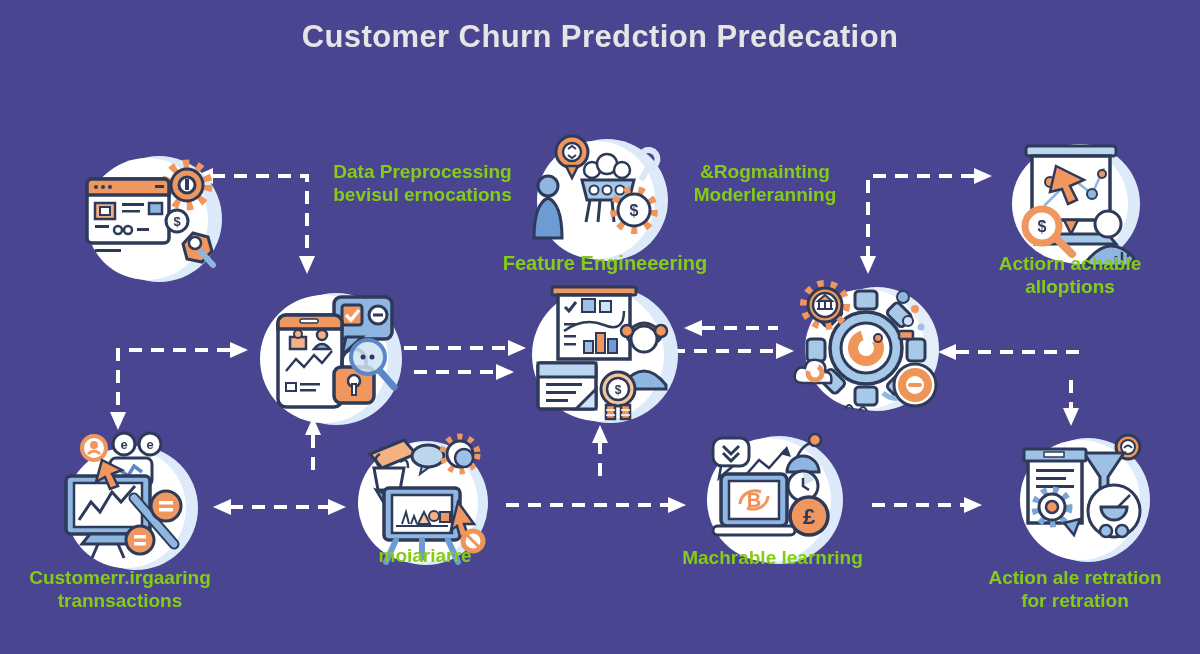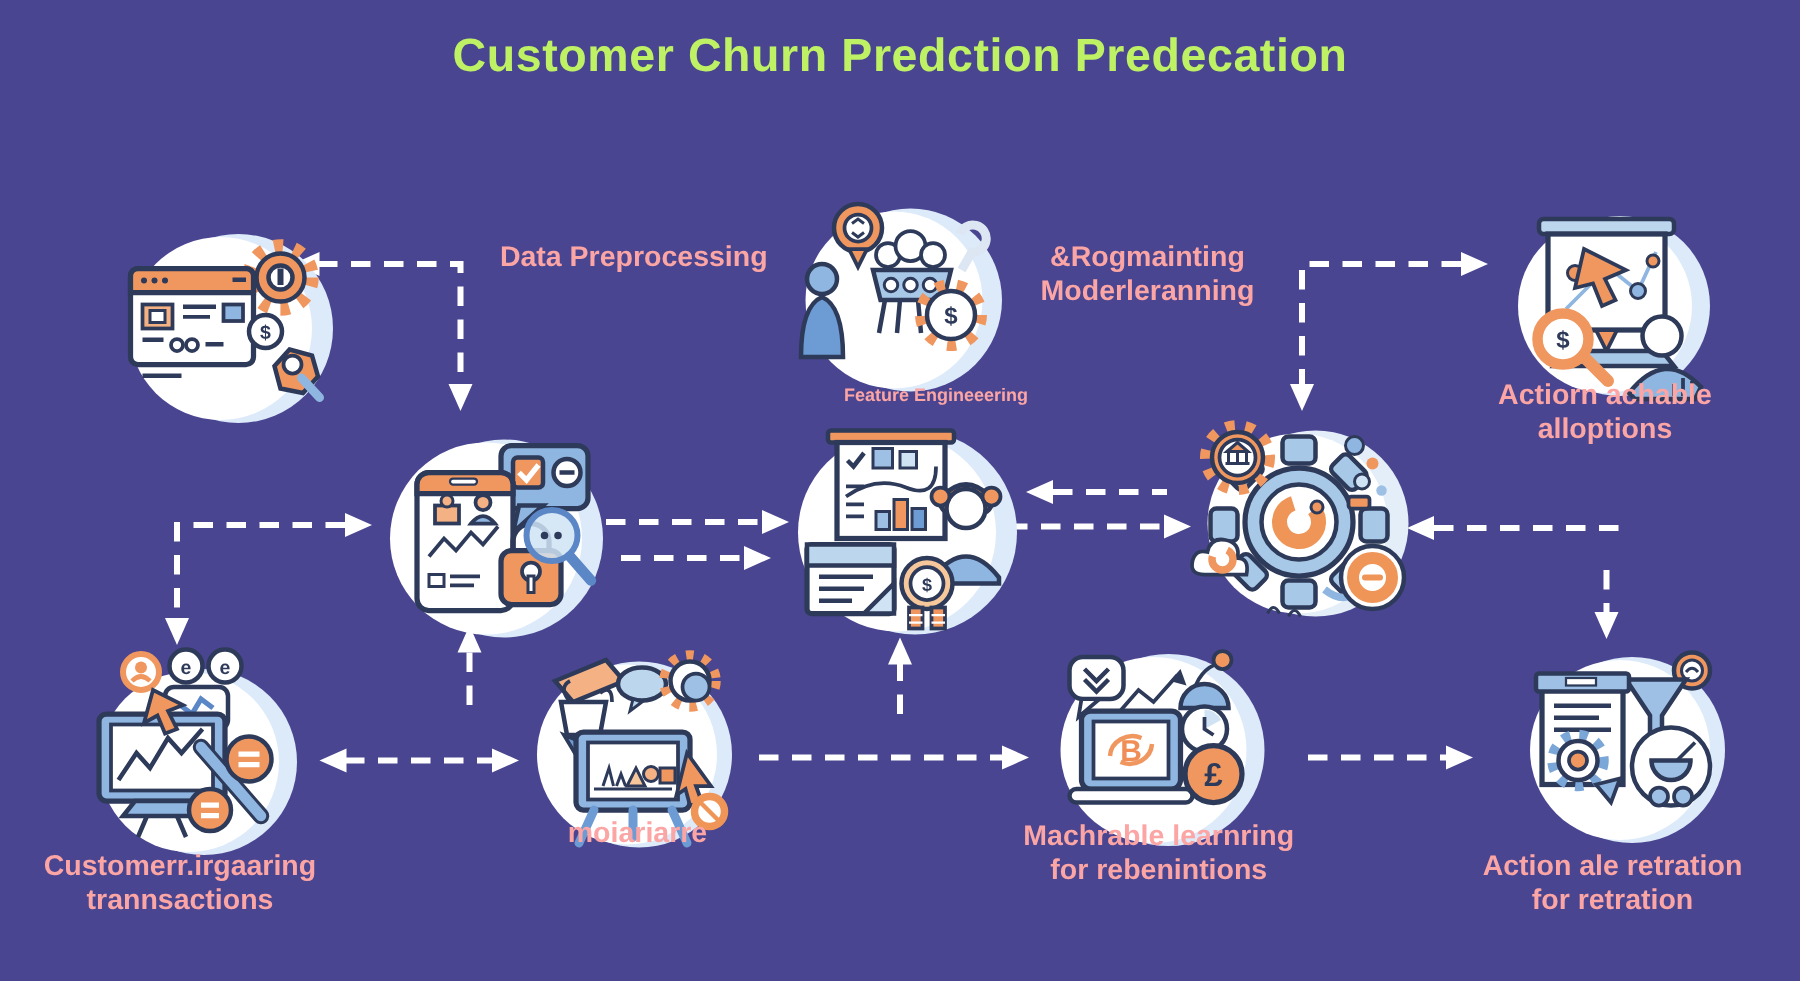--- a/index.html
+++ b/index.html
@@ -1,23 +1,23 @@
 <!DOCTYPE html>
 <html><head>
 <meta charset="utf-8">
 <style>
   *{margin:0;padding:0;box-sizing:border-box}
   html,body{width:1200px;height:654px;overflow:hidden;background:#4a4591}
   .canvas{position:relative;width:1200px;height:654px;background:#4a4591;font-family:"Liberation Sans",sans-serif}
   .arrows{position:absolute;left:0;top:0;width:1200px;height:654px}
   .arrows path{stroke:#ffffff;stroke-width:4;fill:none;stroke-dasharray:13 9}
   .arrows polygon{fill:#ffffff;stroke:none}
-  .title{position:absolute;left:0;top:18px;width:1200px;text-align:center;color:#bef264;
+  .title{position:absolute;left:0;top:18px;width:1200px;text-align:center;color:#e5e5e5;
          font-size:31px;font-weight:bold;line-height:38px;letter-spacing:.4px}
-  .label{position:absolute;color:#fca5a5;font-weight:bold;font-size:19px;line-height:23px;text-align:center}
+  .label{position:absolute;color:#84cc16;font-weight:bold;font-size:19px;line-height:23px;text-align:center}
   .label span{display:block}
   .icon{position:absolute}
   .icon svg{display:block}
   .icon text{font-family:"Liberation Sans",sans-serif;font-weight:bold;fill:#2e3a59;text-anchor:middle}
 </style>
 </head>
 <body>
 
 <div class="canvas">
 
@@ -383,23 +383,24 @@
       <circle cx="106" cy="116" r="6" fill="#9dc0e4" stroke="#2e3a59" stroke-width="2.5"></circle>
       <circle cx="122" cy="116" r="6" fill="#9dc0e4" stroke="#2e3a59" stroke-width="2.5"></circle>
     </svg>
   </div>
 
   <div class="label" style="left:5px;top:256px;width:265px">
   </div>
 
   <div class="label" style="left:325px;top:160px;width:195px">
     <span>Data Preprocessing</span>
-  </div>
-
-  <div class="label" style="left:514px;top:252px;width:220px;font-size:12px">
+    <span>bevisul ernocations</span>
+  </div>
+
+  <div class="label" style="left:495px;top:252px;width:220px;font-size:20px">
     <span>Feature Engineeering</span>
   </div>
 
   <div class="label" style="left:670px;top:160px;width:190px">
     <span>&amp;Rogmainting</span>
     <span>Moderleranning</span>
   </div>
 
   <div class="label" style="left:10px;top:566px;width:220px">
     <span>Customerr.irgaaring</span>
@@ -410,21 +411,20 @@
     <span>Actiorn achable</span>
     <span>alloptions</span>
   </div>
 
   <div class="label" style="left:340px;top:544px;width:170px">
     <span>moiariarre</span>
   </div>
 
   <div class="label" style="left:660px;top:546px;width:225px">
     <span>Machrable learnring</span>
-    <span>for rebenintions</span>
   </div>
 
   <div class="label" style="left:970px;top:566px;width:210px">
     <span>Action ale retration</span>
     <span>for retration</span>
   </div>
 
 </div>
 
 </body></html>

